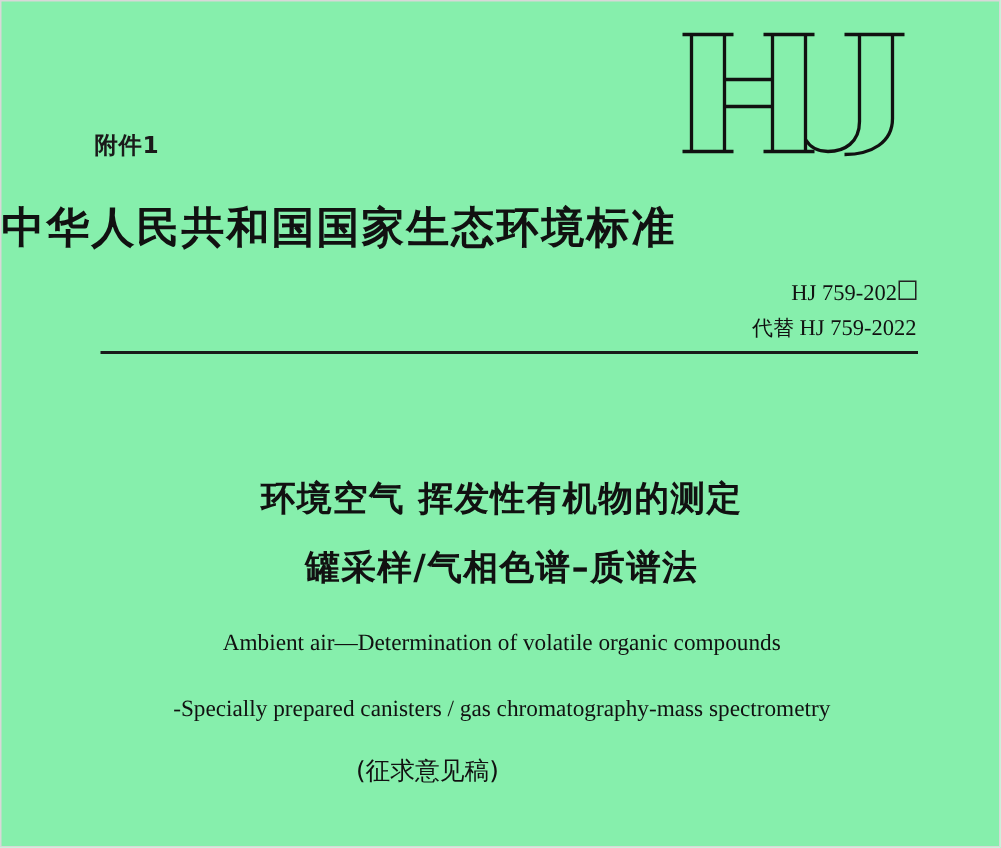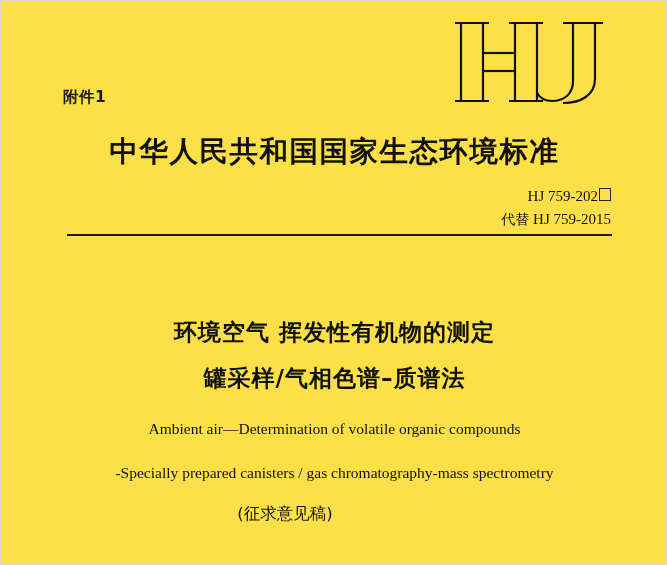--- a/index.html
+++ b/index.html
@@ -12,21 +12,21 @@
     height: 565px;
     overflow: hidden;
     font-family: "Liberation Serif", serif;
     color: #000000;
   }
   .page {
     position: relative;
     width: 667px;
     height: 565px;
     box-sizing: border-box;
-    background: #fde047;
+    background: #86efac;
     border: 1px solid #d8d8d8;
   }
 
   
   .hj-logo {
     position: absolute;
     left: 452px;
     top: 18px;
     width: 150px;
     height: 86px;
@@ -46,21 +46,20 @@
     letter-spacing: 0.5px;
     color: #1a1a1a;
   }
 
   
   .standard-title {
     position: absolute;
     left: 0;
     top: 132px;
     width: 667px;
-    text-align: center;
     font-family: "DejaVu Sans", sans-serif;
     font-size: 28.5px;
     font-weight: 700;
     letter-spacing: 1.5px;
     color: #111111;
     white-space: nowrap;
   }
 
   
   .code-block {
@@ -181,21 +180,21 @@
   <div class="attachment-label">附件1</div>
 
   <div class="standard-title">中华人民共和国国家生态环境标准</div>
 
   <div class="code-block">
     <div class="code-line">
       <span>HJ 759-202</span><span class="empty-box"></span>
     </div>
     <div class="code-line">
       <span class="cn">代替</span>
-      <span>HJ  759-2015</span>
+      <span>HJ  759-2022</span>
     </div>
   </div>
 
   <div class="rule"></div>
 
   <div class="doc-title doc-title-cn1">环境空气    挥发性有机物的测定</div>
   <div class="doc-title doc-title-cn2">罐采样/气相色谱–质谱法</div>
 
   <div class="doc-title-en doc-title-en1">Ambient air—Determination of volatile organic compounds</div>
   <div class="doc-title-en doc-title-en2">-Specially prepared canisters / gas chromatography-mass spectrometry</div>

